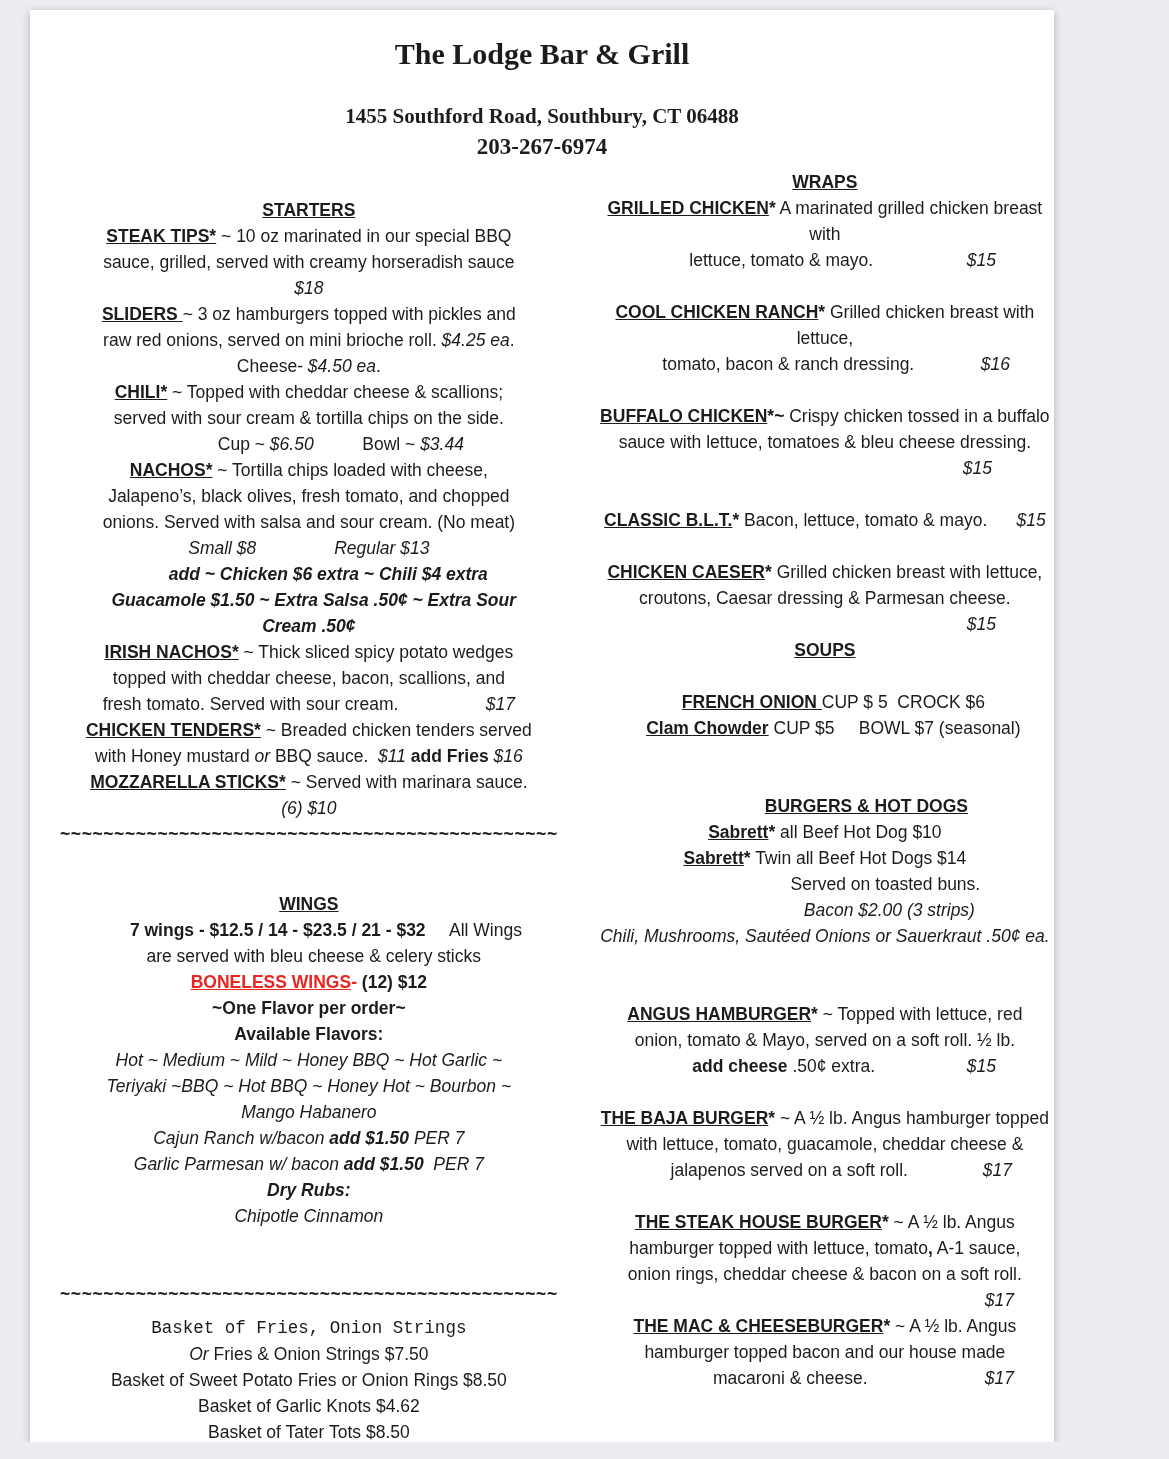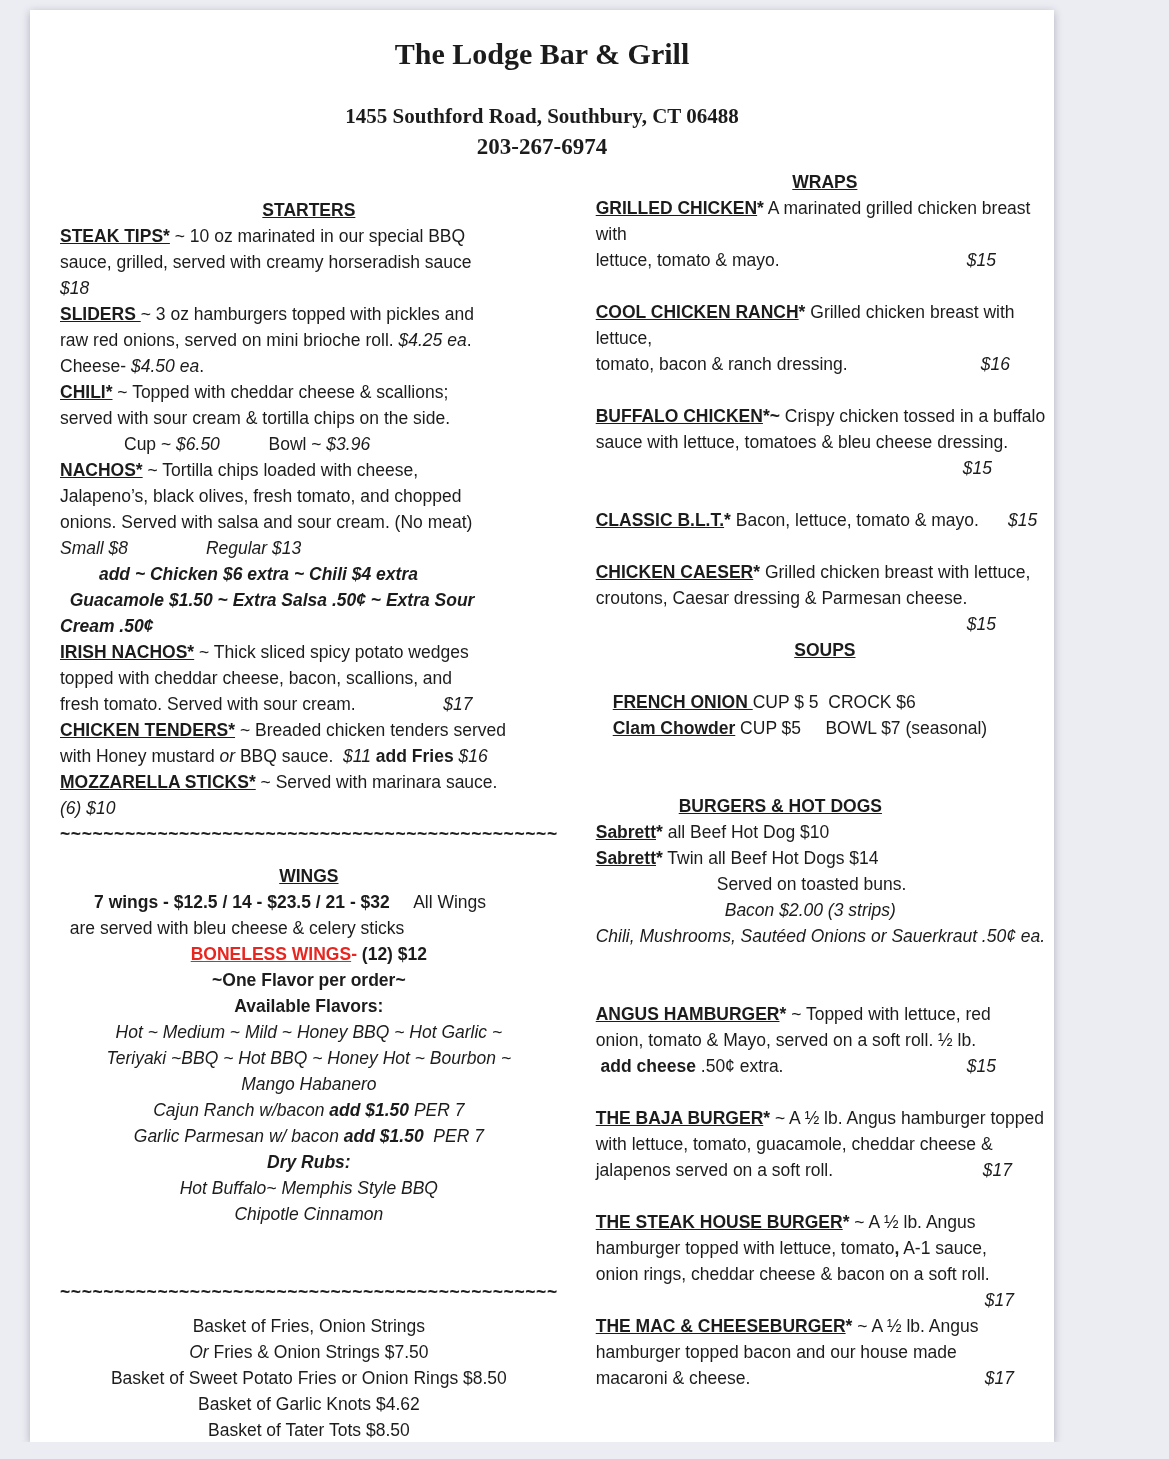--- a/index.html
+++ b/index.html
@@ -8,21 +8,21 @@
         box-shadow:0 2px 8px rgba(60,60,80,.35);box-sizing:border-box;padding-top:26px;
         color:var(--text);font-family:"Liberation Sans",sans-serif;overflow:hidden;}
   .hdr{text-align:center;font-family:"Liberation Serif",serif;font-weight:bold;}
   .title{font-size:30px;line-height:36px;}
   .addr{font-size:21px;line-height:30px;margin-top:29px;}
   .phone{font-size:23px;line-height:32px;}
   .columns{display:flex;margin-top:6px;padding-left:30px;}
   .col{width:506px;font-size:17.5px;line-height:26px;}
   .col.left{padding-top:28px;}
   .col.right{margin-left:38px;}
-  .line{min-height:26px;}
+  .line{min-height:26px;text-align:center;}
   .line.c{text-align:center;}
   .line.pr{text-align:right;}
   .b{font-weight:bold;}
   .u{text-decoration:underline;}
   .i{font-style:italic;}
   .r{color:var(--red);}
   .price{float:right;font-style:italic;}
   .sep{white-space:nowrap;overflow:hidden;font-weight:bold;letter-spacing:.6px;}
 </style>
 </head>
@@ -33,41 +33,40 @@
     <div class="title">The Lodge Bar &amp; Grill</div>
     <div class="addr">1455 Southford Road, Southbury, CT 06488</div>
     <div class="phone">203-267-6974</div>
   </div>
   <div class="columns">
     <div class="col left" id="col-left">
         <div class="line c"><span class="b u">STARTERS</span></div>
         <div class="line"><span class="b u">STEAK TIPS*</span><span> ~ 10 oz marinated in our special BBQ</span><br><span>sauce, grilled, served with creamy horseradish sauce</span><br><span class="i">$18</span></div>
         <div class="line"><span class="b u">SLIDERS&nbsp;</span><span>~ 3 oz hamburgers topped with pickles and</span><br><span>raw red onions, served on mini brioche roll. </span><span class="i">$4.25 ea</span><span>.</span><br><span>Cheese- </span><span class="i">$4.50 ea</span><span>.</span></div>
         <div class="line"><span class="b u">CHILI*</span><span> ~ Topped with cheddar cheese &amp; scallions;</span><br><span>served with sour cream &amp; tortilla chips on the side.</span></div>
-        <div class="line" style="padding-left: 64px;"><span>Cup ~ </span><span class="i">$6.50</span><span>&nbsp;&nbsp;&nbsp;&nbsp;&nbsp;&nbsp;&nbsp;&nbsp;&nbsp;&nbsp;</span><span>Bowl ~ </span><span class="i">$3.96</span></div>
+        <div class="line" style="padding-left: 64px;"><span>Cup ~ </span><span class="i">$6.50</span><span>&nbsp;&nbsp;&nbsp;&nbsp;&nbsp;&nbsp;&nbsp;&nbsp;&nbsp;&nbsp;</span><span>Bowl ~ </span><span class="i">$3.44</span></div>
         <div class="line"><span class="b u">NACHOS*</span><span> ~ Tortilla chips loaded with cheese,</span><br><span>Jalapeno’s, black olives, fresh tomato, and chopped</span><br><span>onions. Served with salsa and sour cream. (No meat)</span><br><span class="i">Small $8</span><span>&nbsp;&nbsp;&nbsp;&nbsp;&nbsp;&nbsp;&nbsp;&nbsp;&nbsp;&nbsp;&nbsp;&nbsp;&nbsp;&nbsp;&nbsp;&nbsp;</span><span class="i">Regular $13</span><br><span>&nbsp;&nbsp;&nbsp;&nbsp;&nbsp;&nbsp;&nbsp;&nbsp;</span><span class="b i">add ~ Chicken $6 extra ~ Chili $4 extra</span><br><span>&nbsp;&nbsp;</span><span class="b i">Guacamole $1.50 ~ Extra Salsa .50¢ ~ Extra Sour</span><br><span class="b i">Cream .50¢</span></div>
         <div class="line"><span class="b u">IRISH NACHOS*</span><span> ~ Thick sliced spicy potato wedges</span><br><span>topped with cheddar cheese, bacon, scallions, and</span><br><span>fresh tomato. Served with sour cream.</span><span>&nbsp;&nbsp;&nbsp;&nbsp;&nbsp;&nbsp;&nbsp;&nbsp;&nbsp;&nbsp;&nbsp;&nbsp;&nbsp;&nbsp;&nbsp;&nbsp;&nbsp;&nbsp;</span><span class="i">$17</span></div>
         <div class="line"><span class="b u">CHICKEN TENDERS*</span><span> ~ Breaded chicken tenders served</span><br><span>with Honey mustard </span><span class="i">or</span><span> BBQ sauce.&nbsp; </span><span class="i">$11</span><span> </span><span class="b">add Fries</span><span> </span><span class="i">$16</span></div>
         <div class="line"><span class="b u">MOZZARELLA STICKS*</span><span> ~ Served with marinara sauce.</span><br><span class="i">(6) $10</span></div>
         <div class="line sep"><span class="b">~~~~~~~~~~~~~~~~~~~~~~~~~~~~~~~~~~~~~~~~~~~~~~</span></div>
-        <div class="line c" style="margin-top: 16px;"><span class="b u">WINGS</span></div>
+        <div class="line c" style="margin-top: 44px;"><span class="b u">WINGS</span></div>
         <div class="line"><span>&nbsp;&nbsp;&nbsp;&nbsp;&nbsp;&nbsp;&nbsp;</span><span class="b">7 wings - $12.5 / 14 - $23.5 / 21 - $32</span><span>&nbsp;&nbsp;&nbsp;&nbsp; All Wings</span><br><span>&nbsp;&nbsp;are served with bleu cheese &amp; celery sticks</span></div>
         <div class="line c"><span class="b u r">BONELESS WINGS</span><span class="b r">- </span><span class="b">(12) $12</span></div>
         <div class="line c"><span class="b">~One Flavor per order~</span></div>
         <div class="line c"><span class="b">Available Flavors:</span></div>
         <div class="line c"><span class="i">Hot ~ Medium ~ Mild ~ Honey BBQ ~ Hot Garlic ~</span></div>
         <div class="line c"><span class="i">Teriyaki ~BBQ ~ Hot BBQ ~ Honey Hot ~ Bourbon ~</span></div>
         <div class="line c"><span class="i">Mango Habanero</span></div>
         <div class="line c"><span class="i">Cajun Ranch w/bacon </span><span class="b i">add $1.50</span><span class="i"> PER 7</span></div>
         <div class="line c"><span class="i">Garlic Parmesan w/ bacon </span><span class="b i">add $1.50</span><span class="i">&nbsp; PER 7</span></div>
         <div class="line c"><span class="b i">Dry Rubs:</span></div>
-        <div class="line c"><span class="i">Hot Buffalo~ Memphis Style BBQ</span></div>
         <div class="line c"><span class="i">Chipotle Cinnamon</span></div>
         <div class="line sep" style="margin-top: 52px;"><span class="b">~~~~~~~~~~~~~~~~~~~~~~~~~~~~~~~~~~~~~~~~~~~~~~</span></div>
-        <div class="line c" style="margin-top: 8px;"><span>Basket of Fries, Onion Strings</span></div>
+        <div class="line c" style="margin-top: 8px; font-family: Liberation Mono, monospace;"><span>Basket of Fries, Onion Strings</span></div>
         <div class="line c"><span class="i">Or</span><span> Fries &amp; Onion Strings $7.50</span></div>
         <div class="line c"><span>Basket of Sweet Potato Fries or Onion Rings $8.50</span></div>
         <div class="line c"><span>Basket of Garlic Knots $4.62</span></div>
         <div class="line c"><span>Basket of Tater Tots $8.50</span></div>
       </div>
     <div class="col right" id="col-right">
         <div class="line c"><span class="b u">WRAPS</span></div>
         <div class="line"><span class="b u">GRILLED CHICKEN</span><span class="b">*</span><span> A marinated grilled chicken breast with</span><br><span>lettuce, tomato &amp; mayo.</span><span class="price" style="margin-right: 58px;">$15</span></div>
         <div class="line" style="margin-top: 26px;"><span class="b u">COOL CHICKEN RANCH</span><span class="b">*</span><span> Grilled chicken breast with lettuce,</span><br><span>tomato, bacon &amp; ranch dressing.</span><span class="price" style="margin-right: 44px;">$16</span></div>
         <div class="line" style="margin-top: 26px;"><span class="b u">BUFFALO CHICKEN</span><span class="b">*~</span><span> Crispy chicken tossed in a buffalo</span><br><span>sauce with lettuce, tomatoes &amp; bleu cheese dressing.</span></div>

